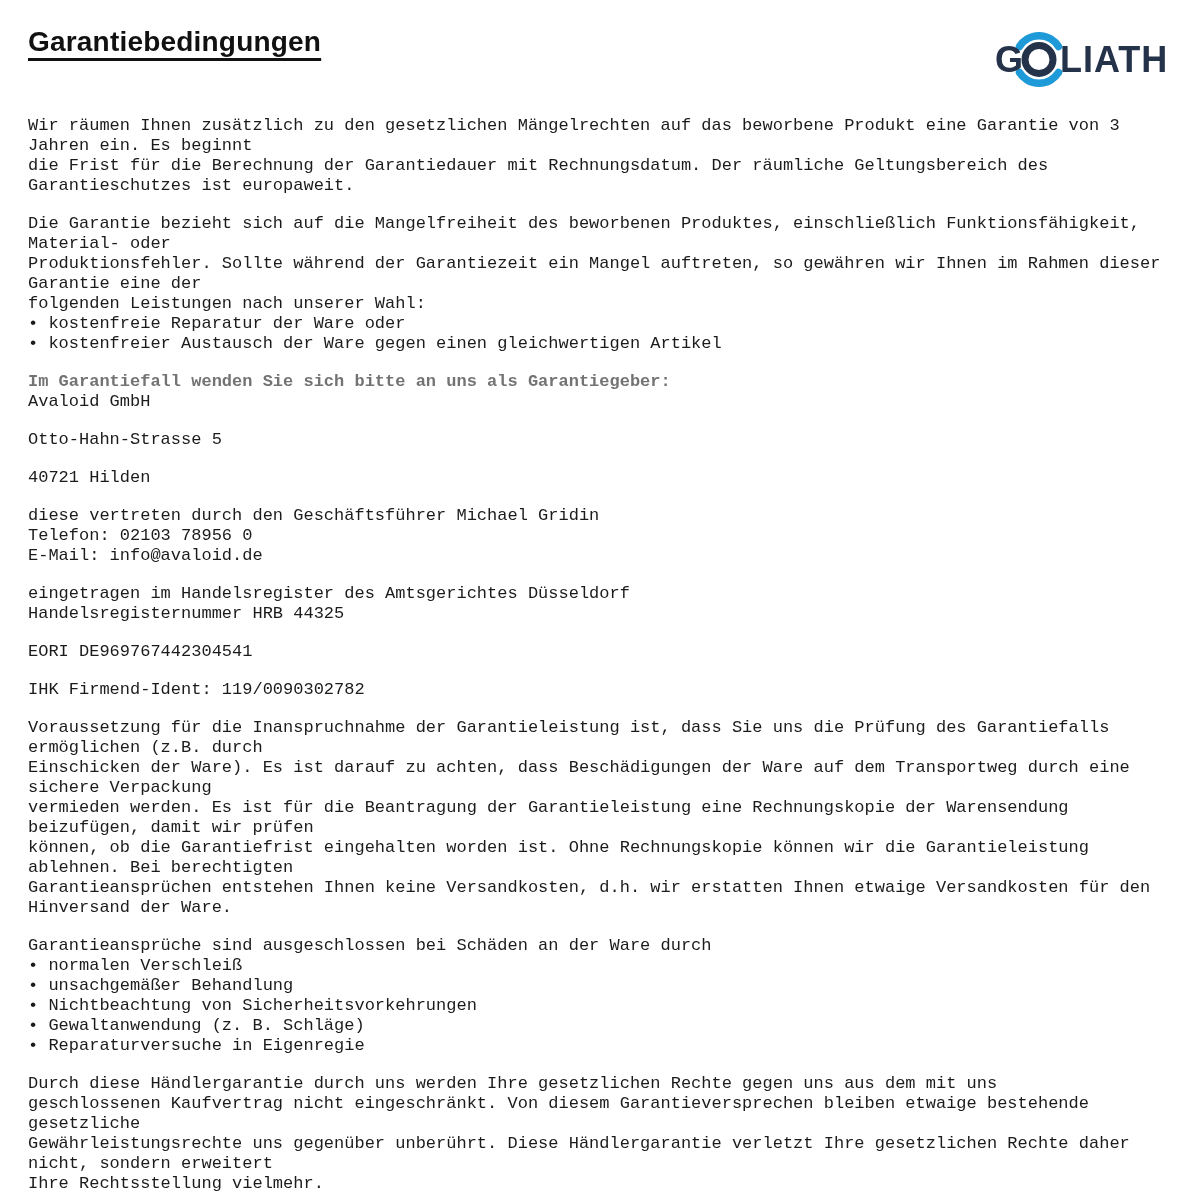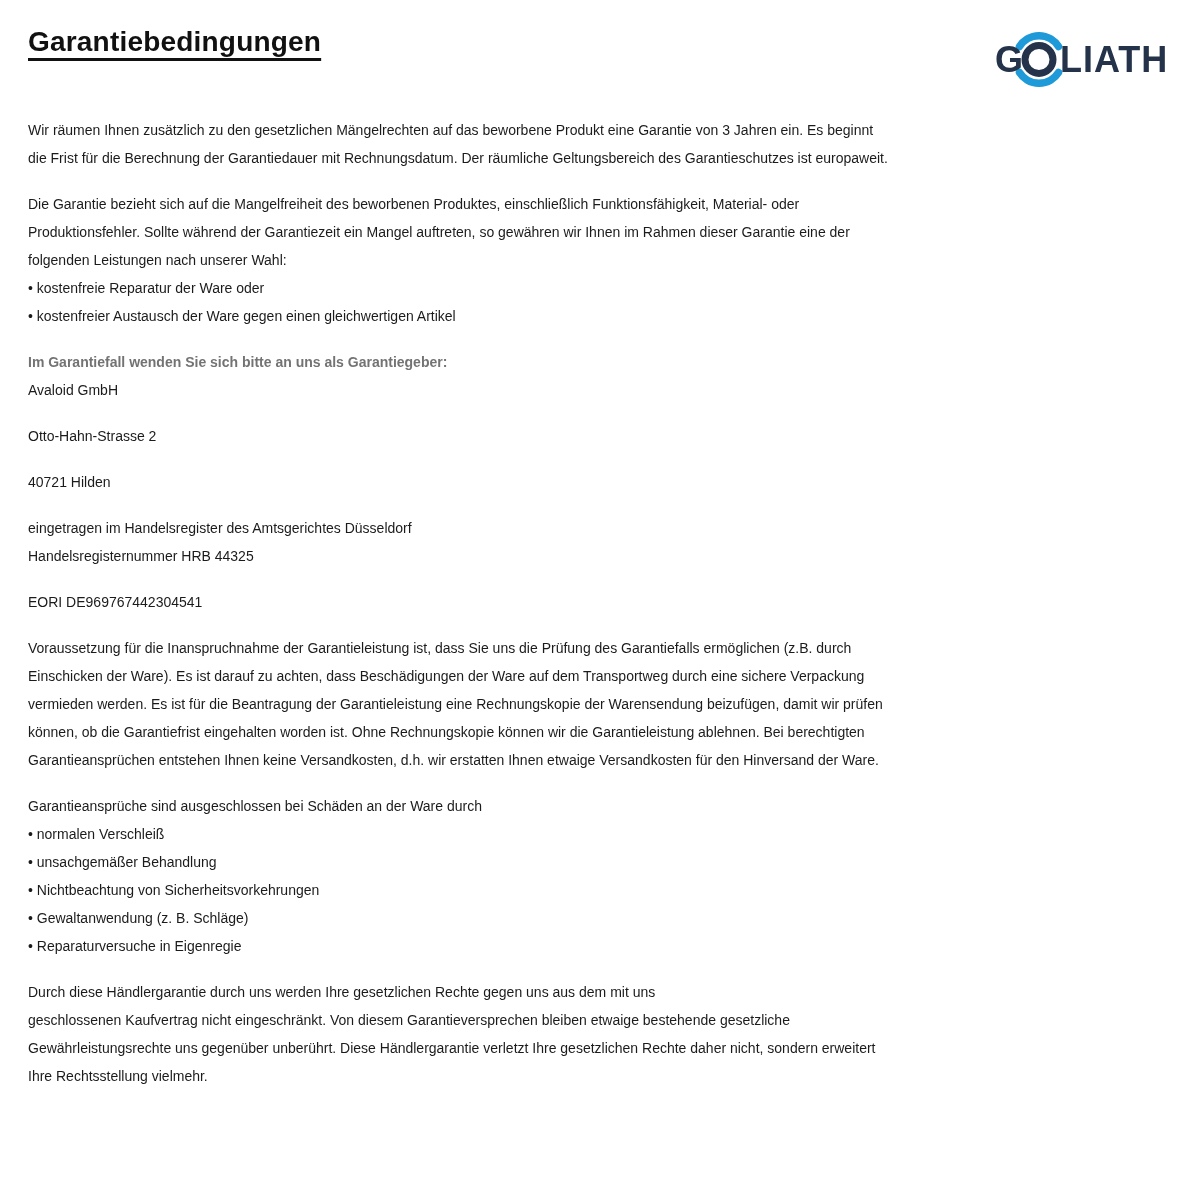--- a/index.html
+++ b/index.html
@@ -36,25 +36,26 @@
     margin-right: 2px;
     line-height: 0;
   }
   .logo svg text {
     font-family: "Liberation Sans", sans-serif;
     font-weight: 700;
     font-size: 36px;
     letter-spacing: 1px;
   }
   main p {
-    font-size: 14px;
-    line-height: 28px;
+    font-size: 17px;
+    line-height: 20px;
     white-space: pre-line;
     margin-top: 18px;
     color: #1b1b1b;
+    font-family: Liberation Mono, monospace;
   }
   main p.bold-line {
     font-weight: 700;
     color: #737373;
   }
   main p.attached {
     margin-top: 0;
   }
 </style>
 </head>
@@ -87,31 +88,35 @@
 
     <p>Die Garantie bezieht sich auf die Mangelfreiheit des beworbenen Produktes, einschließlich Funktionsfähigkeit, Material- oder
 Produktionsfehler. Sollte während der Garantiezeit ein Mangel auftreten, so gewähren wir Ihnen im Rahmen dieser Garantie eine der
 folgenden Leistungen nach unserer Wahl:
 • kostenfreie Reparatur der Ware oder
 • kostenfreier Austausch der Ware gegen einen gleichwertigen Artikel</p>
 
     <p class="bold-line">Im Garantiefall wenden Sie sich bitte an uns als Garantiegeber:</p>
     <p class="attached">Avaloid GmbH</p>
 
-    <p>Otto-Hahn-Strasse 2</p>
+    <p>Otto-Hahn-Strasse 5</p>
 
     <p>40721 Hilden</p>
 
+    <p>diese vertreten durch den Geschäftsführer Michael Gridin
+Telefon: 02103 78956 0
+E-Mail: info@avaloid.de</p>
 
     <p>eingetragen im Handelsregister des Amtsgerichtes Düsseldorf
 Handelsregisternummer HRB 44325</p>
 
     <p>EORI DE969767442304541</p>
 
 
+    <p>IHK Firmend-Ident: 119/0090302782</p>
 
     <p>Voraussetzung für die Inanspruchnahme der Garantieleistung ist, dass Sie uns die Prüfung des Garantiefalls ermöglichen (z.B. durch
 Einschicken der Ware). Es ist darauf zu achten, dass Beschädigungen der Ware auf dem Transportweg durch eine sichere Verpackung
 vermieden werden. Es ist für die Beantragung der Garantieleistung eine Rechnungskopie der Warensendung beizufügen, damit wir prüfen
 können, ob die Garantiefrist eingehalten worden ist. Ohne Rechnungskopie können wir die Garantieleistung ablehnen. Bei berechtigten
 Garantieansprüchen entstehen Ihnen keine Versandkosten, d.h. wir erstatten Ihnen etwaige Versandkosten für den Hinversand der Ware.</p>
 
     <p>Garantieansprüche sind ausgeschlossen bei Schäden an der Ware durch
 • normalen Verschleiß
 • unsachgemäßer Behandlung

